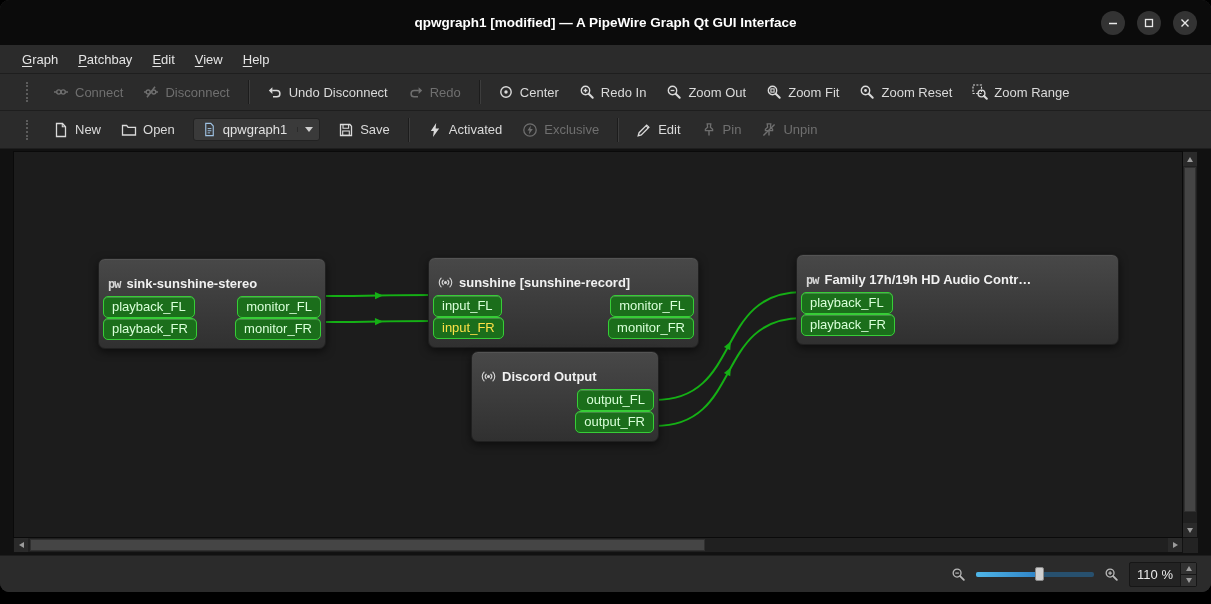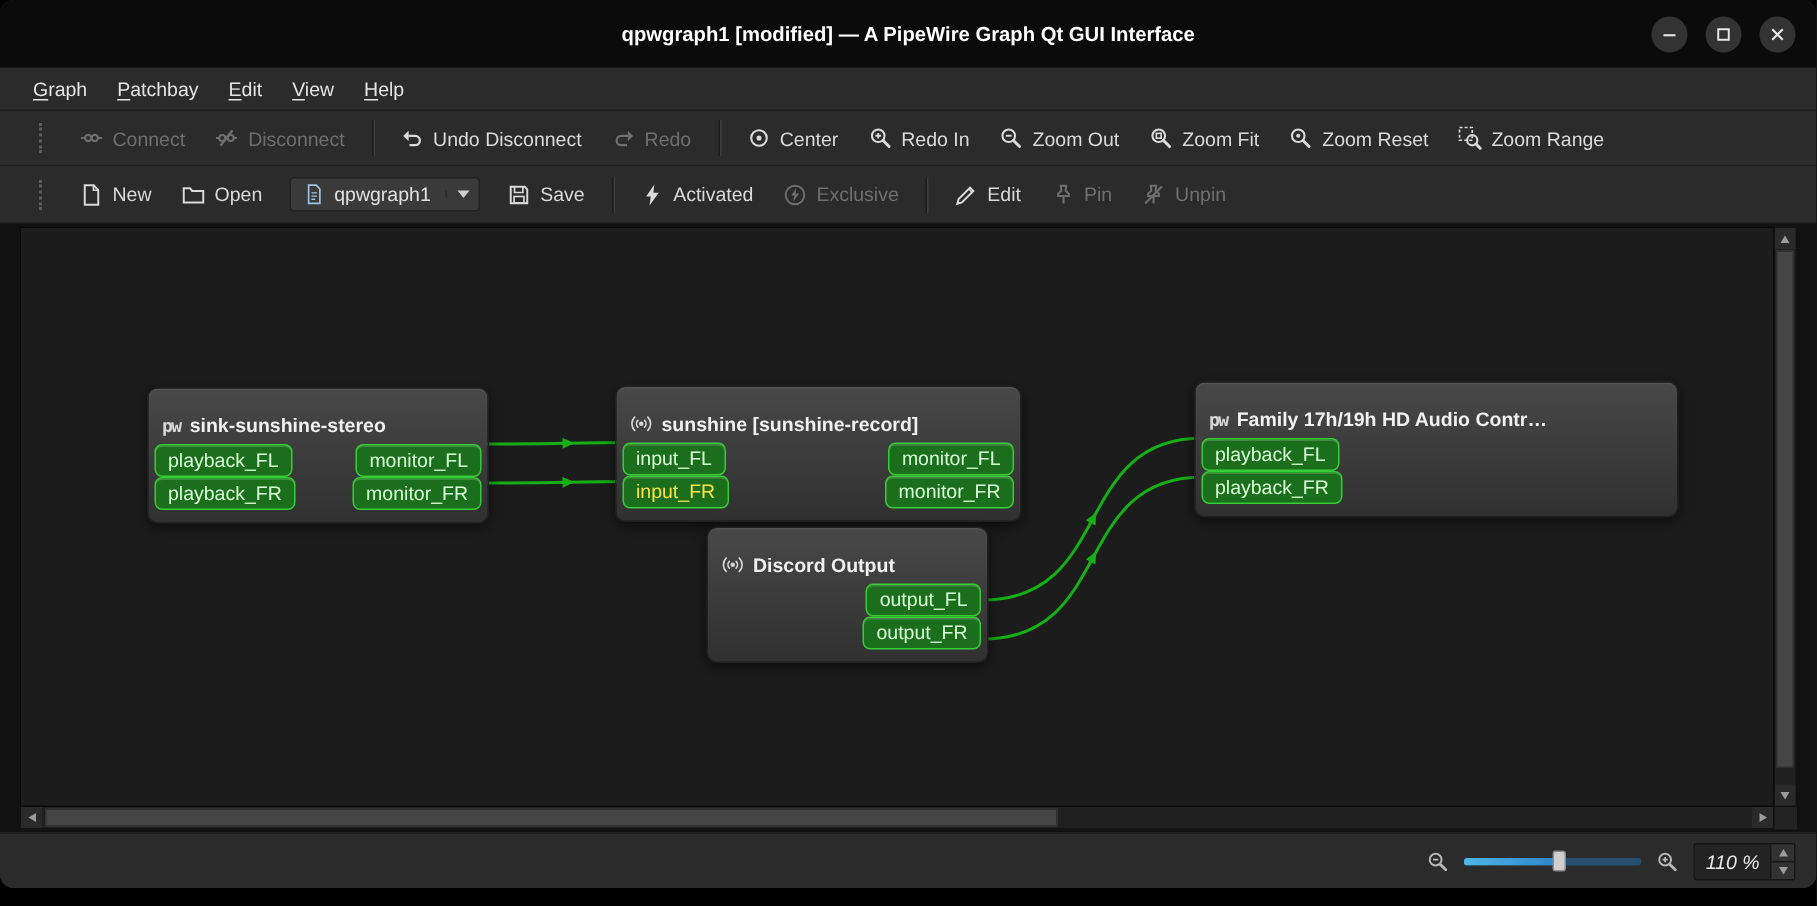--- a/index.html
+++ b/index.html
@@ -80,21 +80,21 @@
              align-items:center;justify-content:flex-end;gap:10px;padding:0 14px;}
   .slider{position:relative;width:118px;height:14px;}
   .slider-track{position:absolute;top:5px;left:0;right:0;height:5px;border-radius:2px;
                 background:#27506e;overflow:hidden;}
   .slider-fill{position:absolute;left:0;top:0;bottom:0;width:53%;
                background:linear-gradient(90deg,#4fb6e8,#2f83c6);}
   .slider-handle{position:absolute;left:calc(53% - 4px);top:0;width:9px;height:14px;
                  background:#cfcfcf;border:1px solid #8a8a8a;border-radius:2px;box-sizing:border-box;}
   .spinbox{display:flex;align-items:center;background:#232323;border:1px solid #161616;
            border-radius:2px;height:23px;}
-  .spin-value{padding:0 7px;color:#eaeaea;font-size:13px;font-style:italic;}
+  .spin-value{padding:0 7px;color:#eaeaea;font-size:13px;}
   .spin-btns{display:flex;flex-direction:column;border-left:1px solid #161616;height:100%;}
   .spin-btn{width:15px;flex:1;display:flex;align-items:center;justify-content:center;background:#323232;border:0;padding:0;}
   .spin-btn + .spin-btn{border-top:1px solid #161616;}
   .mini-zoom{color:#b8b8b8;background:transparent;border:0;padding:0;display:flex;align-items:center;}
 </style>
 </head>
 <body>
 
 <div class="window">
 
@@ -339,21 +339,21 @@
             <div class="pcol in">
               <div class="gport" style="background: rgb(27, 110, 27); border-color: rgb(55, 205, 55); color: rgb(217, 255, 217);">playback_FL</div>
               <div class="gport" style="background: rgb(27, 110, 27); border-color: rgb(55, 205, 55); color: rgb(217, 255, 217);">playback_FR</div>
             </div>
             <div class="pcol out">
               <div class="gport" style="background: rgb(27, 110, 27); border-color: rgb(55, 205, 55); color: rgb(217, 255, 217);">monitor_FL</div>
               <div class="gport" style="background: rgb(27, 110, 27); border-color: rgb(55, 205, 55); color: rgb(217, 255, 217);">monitor_FR</div>
             </div>
           </div>
         </div>
-        <div class="gnode" style="left: 396px; top: 105px; width: 269px;">
+        <div class="gnode" style="left: 414px; top: 105px; width: 269px;">
           <div class="gnode-head">
             <span class="gnode-icon au">
               <svg width="15" height="15" viewBox="0 0 16 16">
                 <circle cx="8" cy="8" r="1.6" fill="#d6d6d6"></circle>
                 <path d="M5.6 5.6a3.4 3.4 0 0 0 0 4.8M10.4 5.6a3.4 3.4 0 0 1 0 4.8M3.3 3.3a6.6 6.6 0 0 0 0 9.4M12.7 3.3a6.6 6.6 0 0 1 0 9.4" stroke="#d6d6d6" stroke-width="1.2" fill="none" stroke-linecap="round"></path>
               </svg>
             </span>
             <span class="gnode-title">sunshine [sunshine-record]</span>
           </div>
           <div class="gnode-ports">

